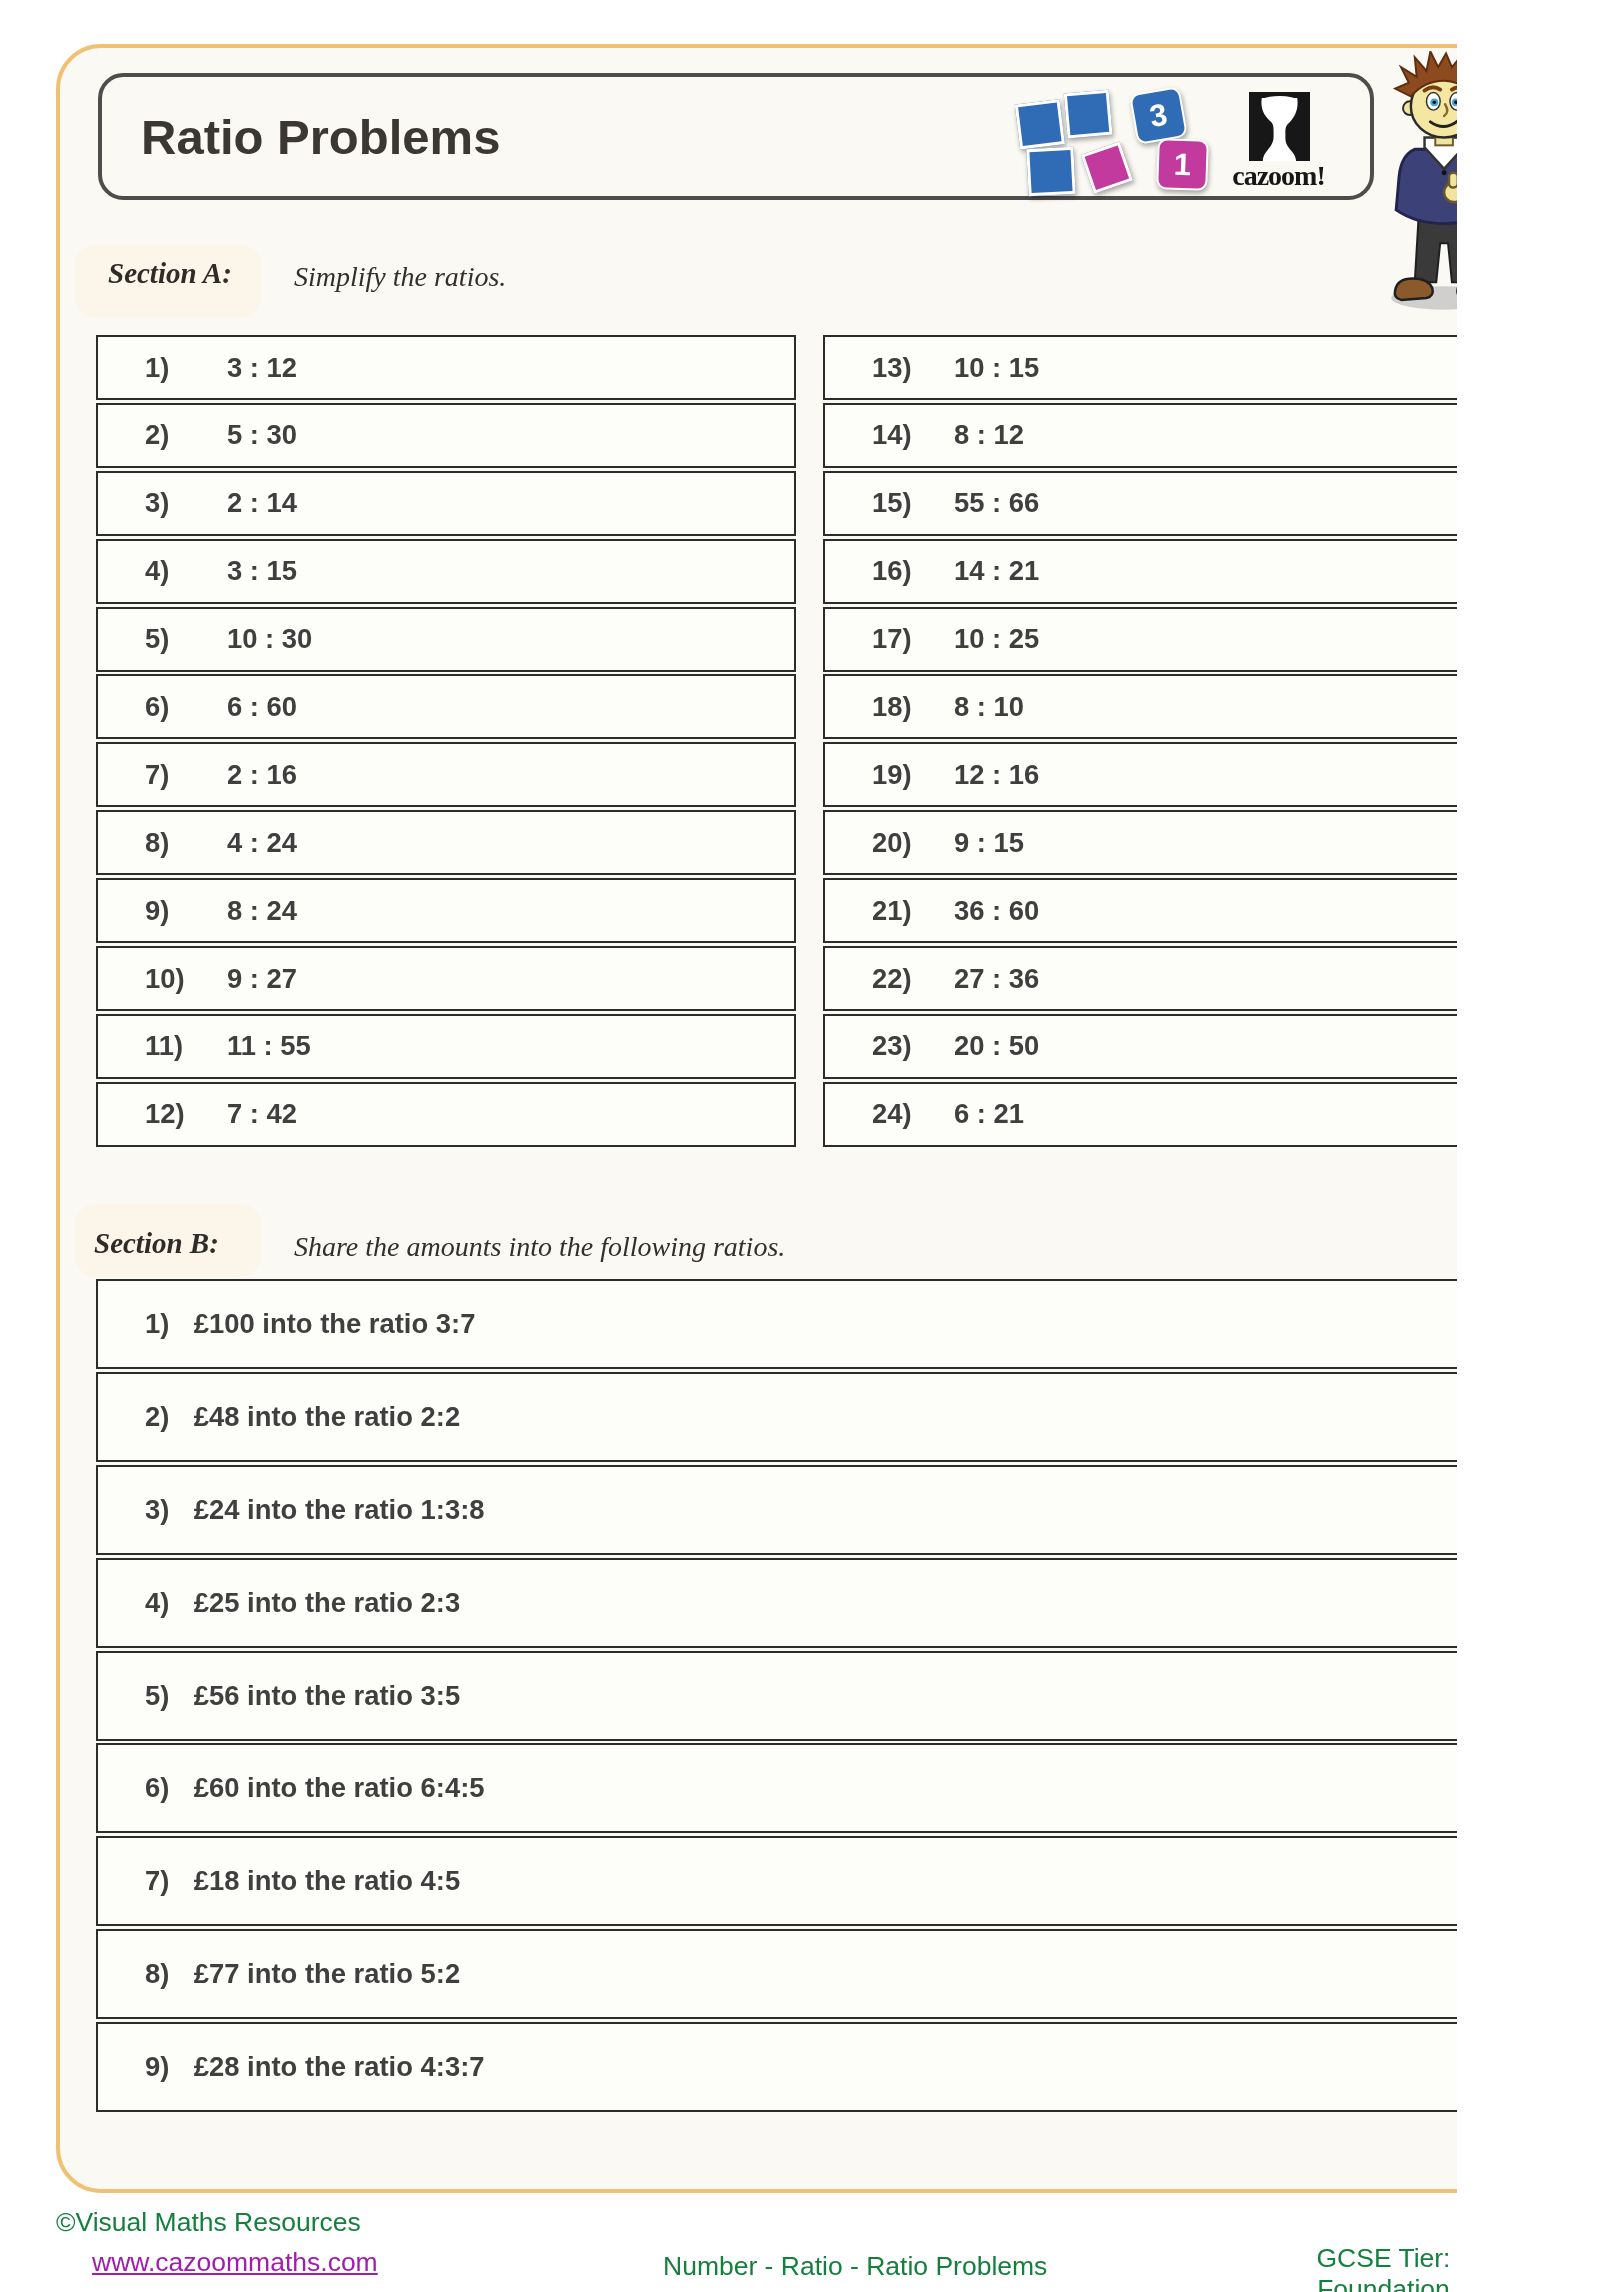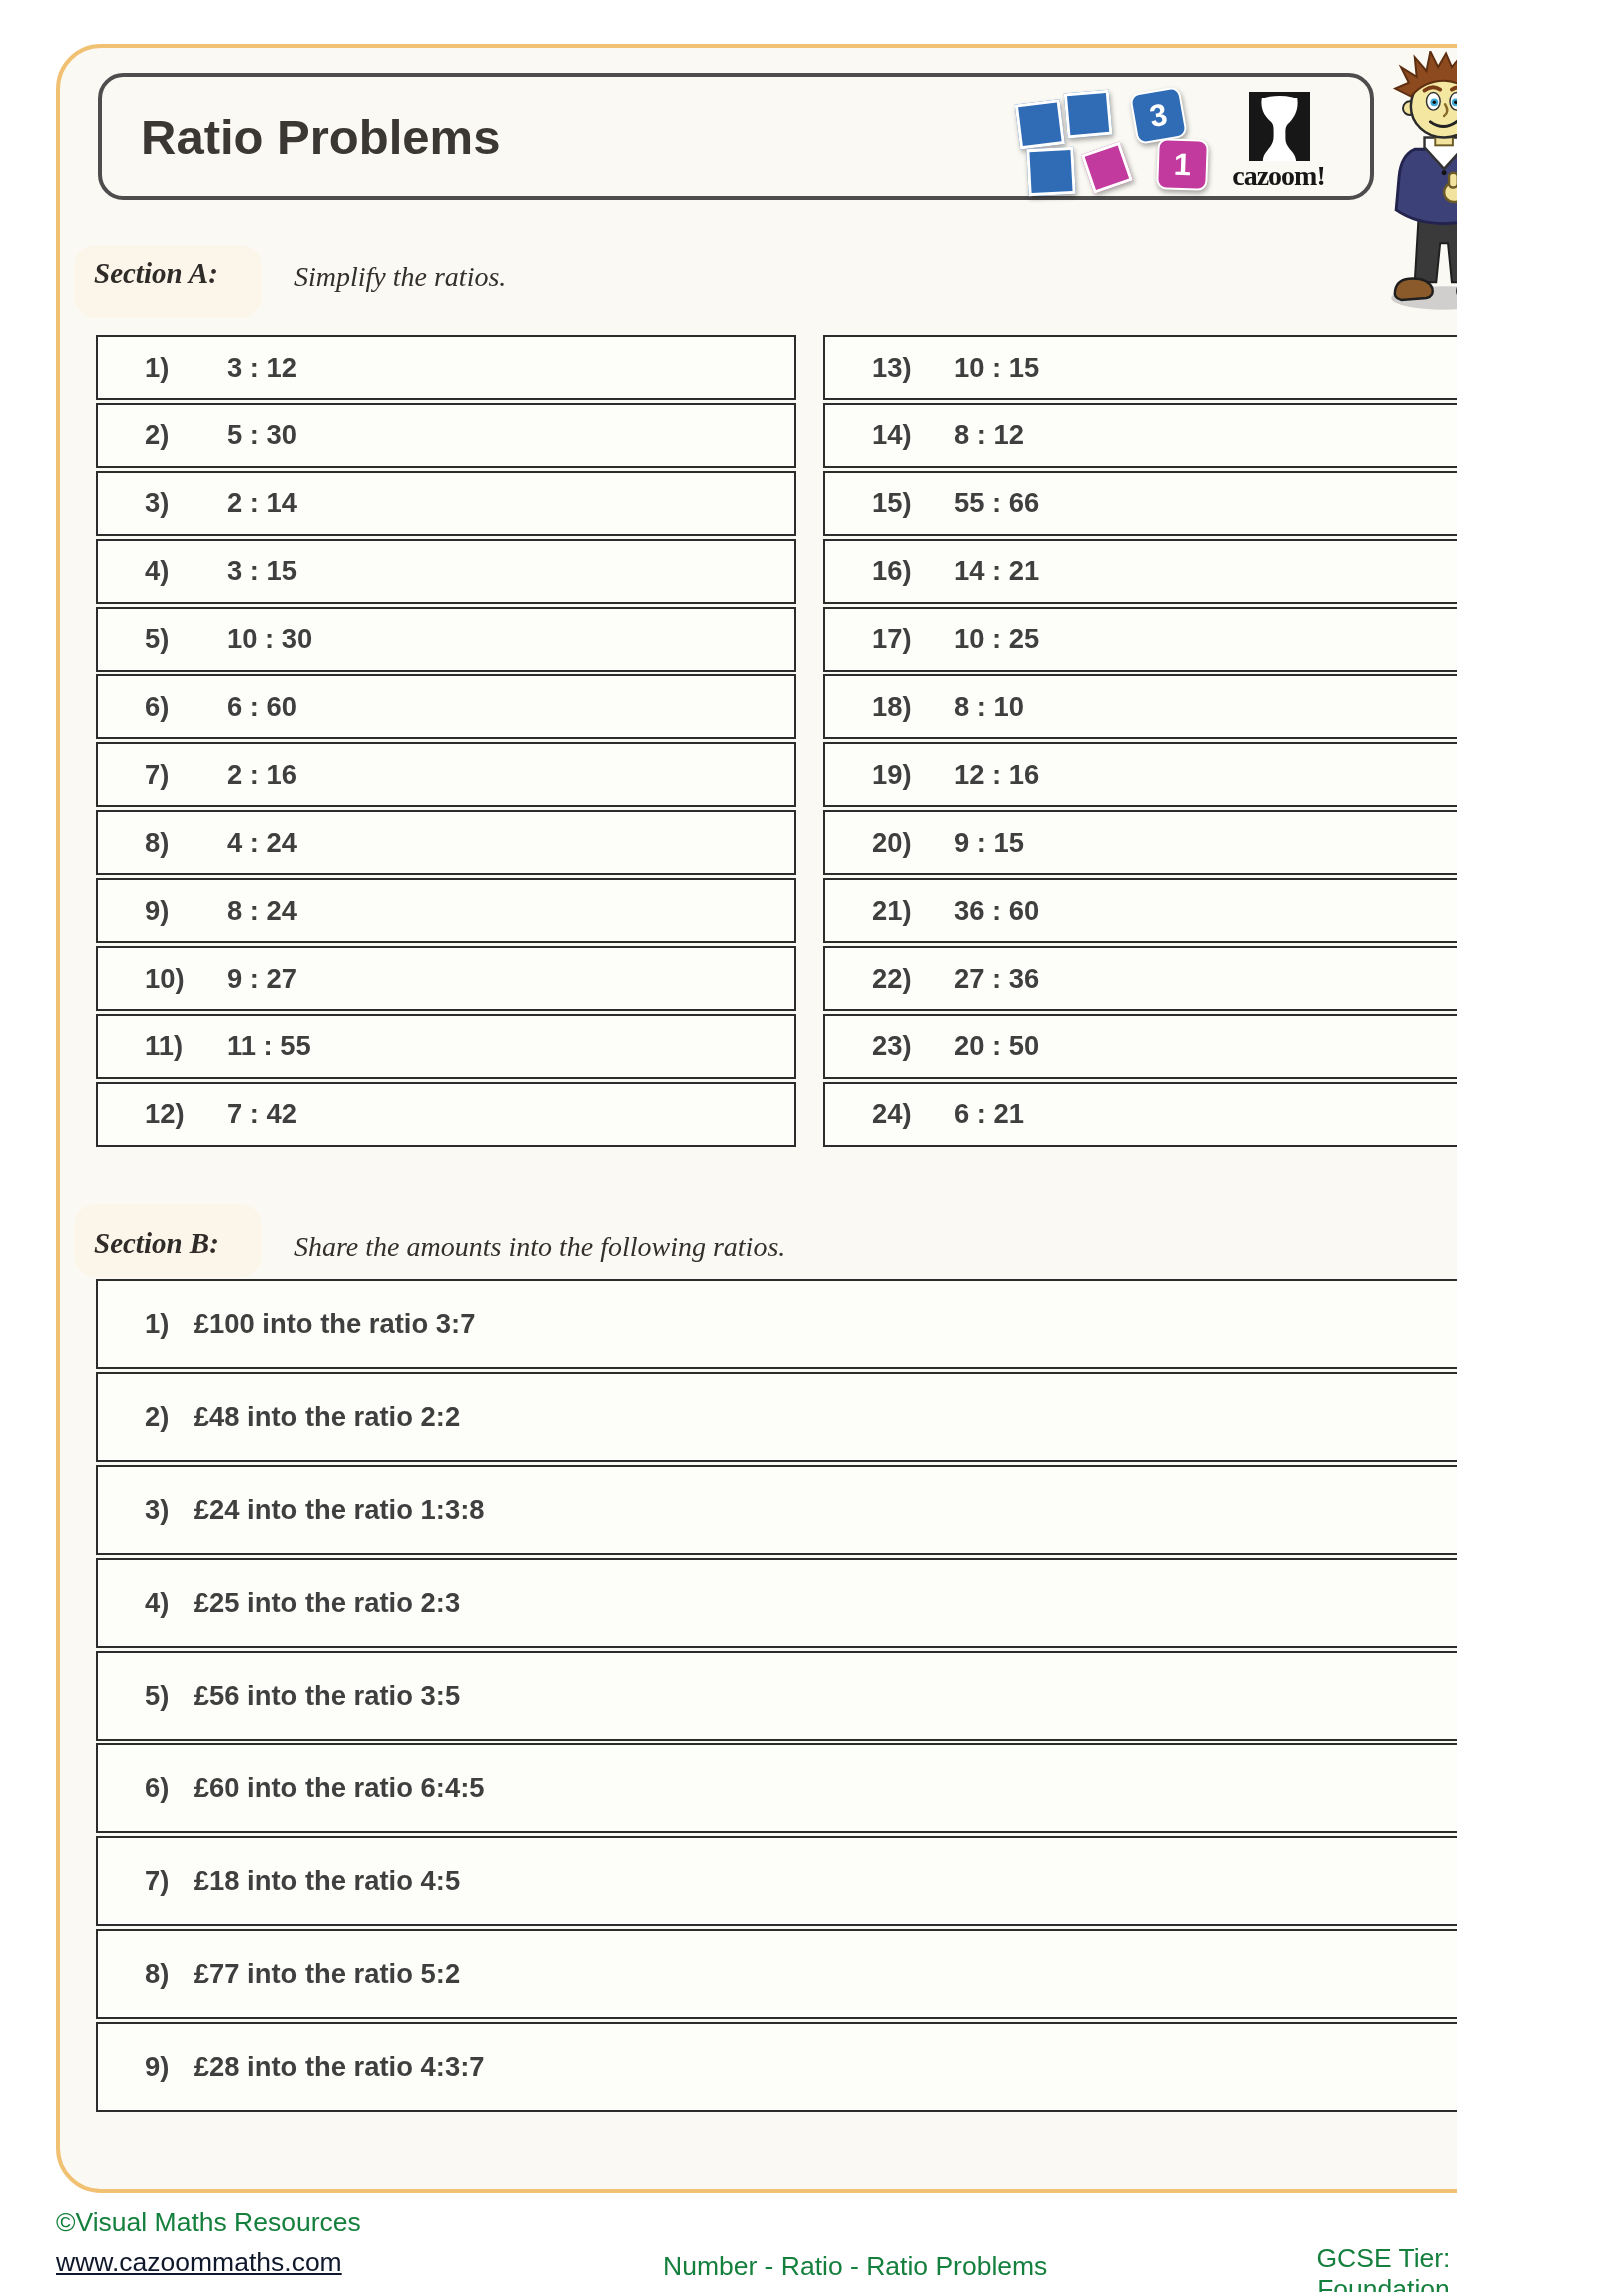--- a/index.html
+++ b/index.html
@@ -46,21 +46,21 @@
   .col{position:absolute;display:flex;flex-direction:column;gap:2.9px;}
   .row{box-sizing:border-box;border:2.9px solid #2c2c2c;background:#fdfdfa;
        display:flex;align-items:center;font-weight:bold;font-size:27.4px;color:#3f3f3f;}
   .rowA{height:65px;}
   .rowB{height:90px;}
   .num{padding-left:47px;width:82px;flex:none;}
   .numB{padding-left:47px;width:37px;flex:none;margin-right:11.8px;}
 
   
   .foot{position:absolute;font-size:26.5px;color:#15803d;}
-  .foot-link{color:#0f172a;text-decoration:underline;}
+  .foot-link{color:#a21caf;text-decoration:underline;margin-left:36px;}
 
   .mascot{position:absolute;left:1358px;top:51px;width:181px;height:265px;}
 </style>
 </head>
 <body>
 
 <div class="page">
 
   <div class="frame"></div>
 
@@ -124,21 +124,21 @@
     <ellipse cx="101" cy="51" rx="7" ry="9" fill="#ffffff" stroke="#333" stroke-width="1.5"></ellipse>
     <circle cx="78" cy="52" r="4" fill="#3fa9d8"></circle>
       <circle cx="100" cy="52" r="4" fill="#3fa9d8"></circle>
     <circle cx="78" cy="52" r="1.8" fill="#111"></circle>
       <circle cx="100" cy="52" r="1.8" fill="#111"></circle>
     <path d="M89 54 q5 8 -1 12" fill="none" stroke="#8a6a28" stroke-width="2.5" stroke-linecap="round"></path>
     <path d="M74 72 q14 10 28 -1" fill="none" stroke="#222222" stroke-width="3" stroke-linecap="round"></path>
   </svg>
 
   <div class="pill" style="left:74px;top:245px;"></div>
-  <div class="sec-label" style="left:94px;top:257px;">Section A:</div>
+  <div class="sec-label" style="left:108px;top:257px;">Section A:</div>
   <div class="sec-instr" style="left:294px;top:261px;">Simplify the ratios.</div>
 
   <div class="col" style="left:96px;top:335px;width:700px;">
     <div class="row rowA">
         <span class="num">1)</span>
         <span>3 : 12</span>
       </div>
     <div class="row rowA">
         <span class="num">2)</span>
         <span>5 : 30</span>

